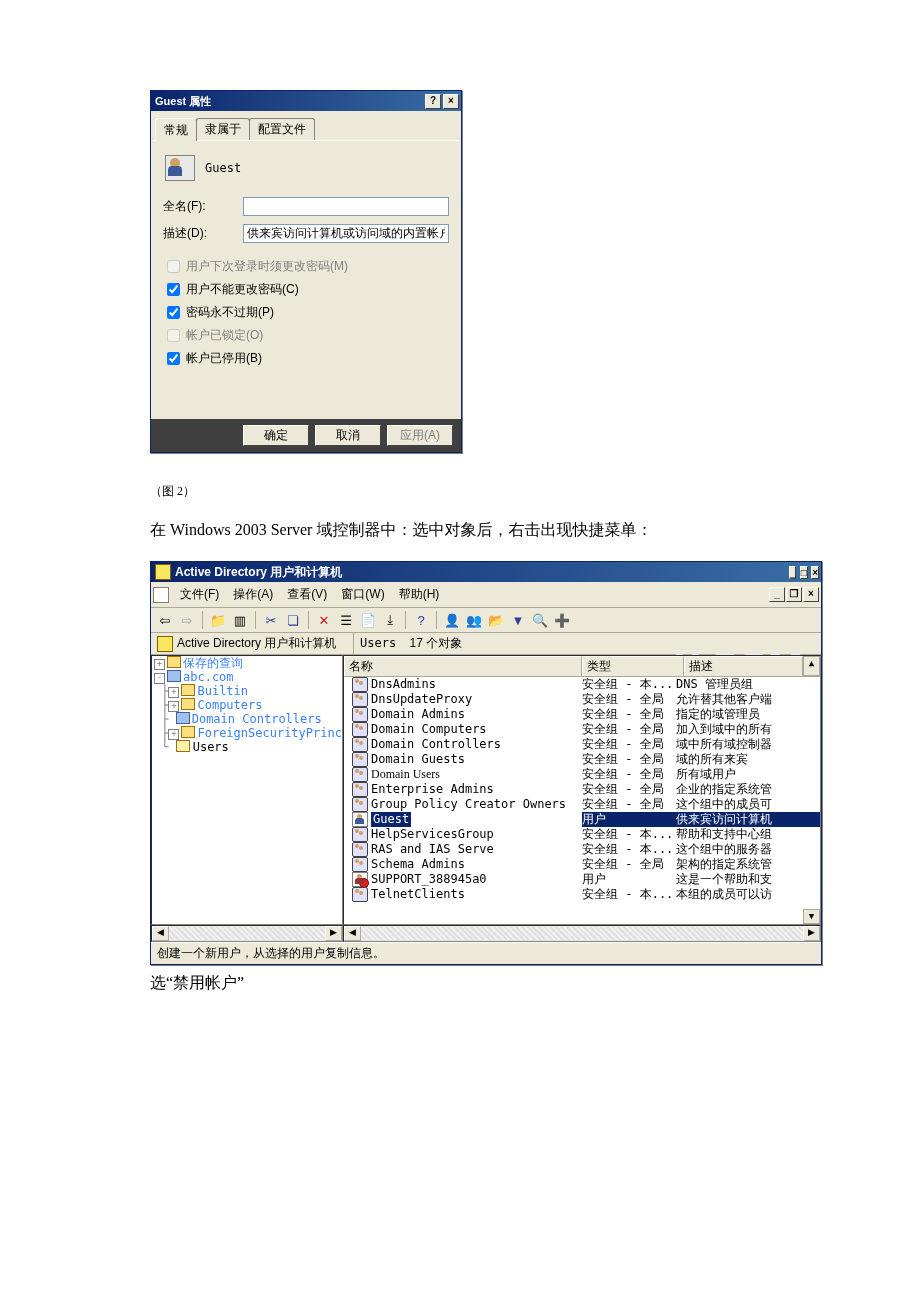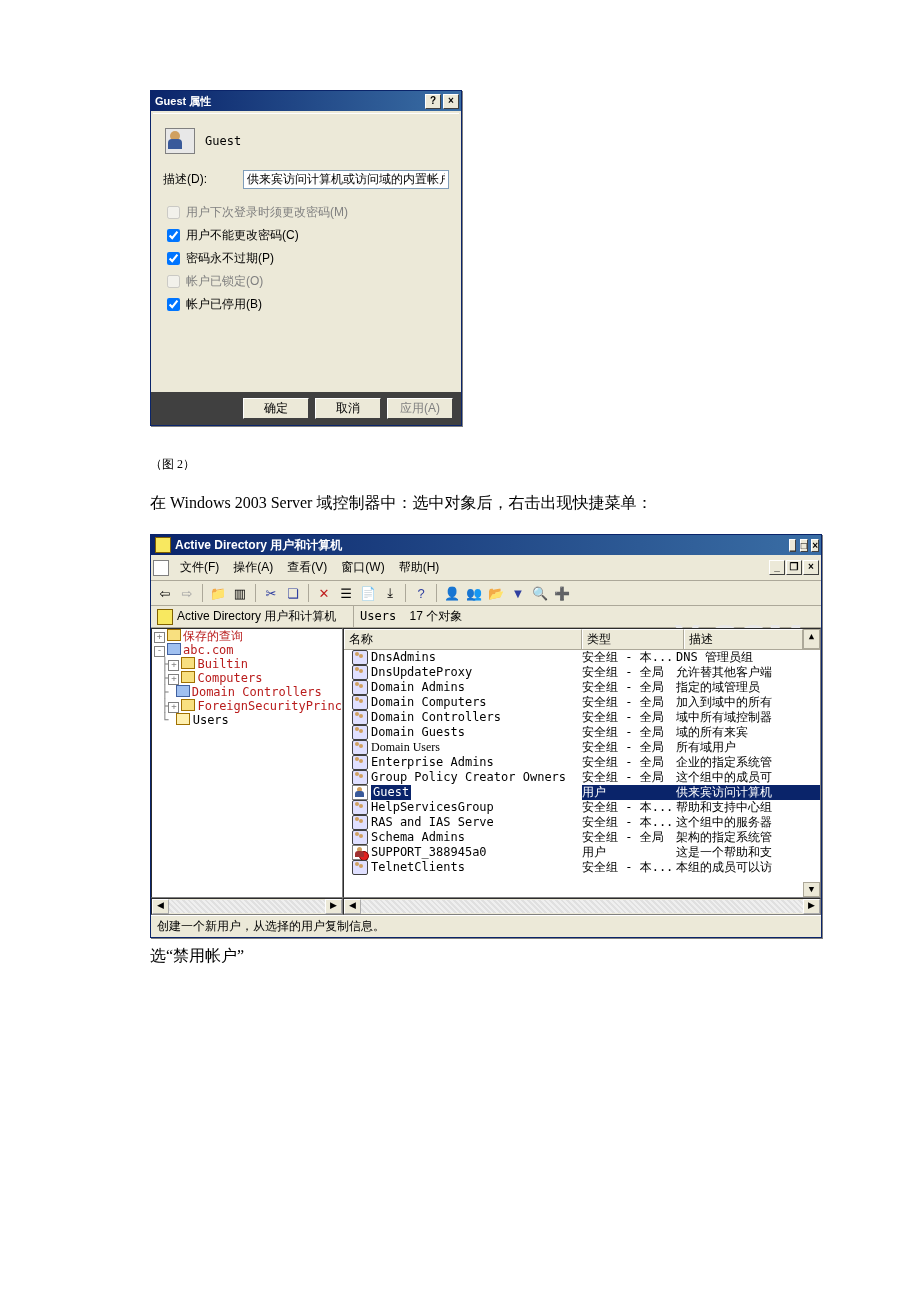--- a/index.html
+++ b/index.html
@@ -198,21 +198,21 @@
     width: 190px;
     background: #fff;
     border: 1px inset #808080;
     overflow: hidden;
     font-family: "SimSun", monospace;
     font-size: 12px;
     position: relative;
   }
   .tree-panel .tr { white-space: nowrap; padding: 0 2px; line-height: 14px; }
   .tw { display:inline-block; width:9px; height:9px; border:1px solid #808080; text-align:center; line-height:7px; font-size:9px; margin-right:2px; vertical-align:1px;}
-  .fold { color:#b91c1c; }
+  .fold { color:#3b82f6; }
   .fold-ico { display:inline-block; width:12px; height:10px; background:#f8e080; border:1px solid #a07000; margin-right:2px; vertical-align:-1px;}
   .fold-ico.blue { background:#a0c0f0; border-color:#4060a0;}
   .fold-sel {
     display:inline-block; background:#fff; padding:0 1px;
   }
   .fold-ico.open { background:#fff0b0; }
   .tr .guide { color:#808080; font-family: monospace; }
 
   .list-panel {
     flex: 1;
@@ -296,24 +296,33 @@
 
   <div class="dlg">
     <div class="dlg-titlebar">
       <span>Guest 属性</span>
       <span class="tb-right">
         <span class="tb-btn">?</span>
         <span class="tb-btn">×</span>
       </span>
     </div>
     <div class="dlg-body">
+      <div class="tabs">
+        <div class="tab active">常规</div>
+        <div class="tab">隶属于</div>
+        <div class="tab">配置文件</div>
+      </div>
       <div class="tab-panel">
         <div class="ico-row">
           <span class="usr-ico"></span>
           <span style="font-family:monospace;">Guest</span>
+        </div>
+        <div class="frm-row">
+          <span class="frm-label">全名(F):</span>
+          <input class="frm-input" type="text" value="" style="">
         </div>
         <div class="frm-row">
           <span class="frm-label">描述(D):</span>
           <input class="frm-input" type="text" value="供来宾访问计算机或访问域的内置帐户" style="">
         </div>
         <div style="height:8px;"></div>
         <label class="chk-row disabled">
           <input type="checkbox" disabled="" style="">
           <span>用户下次登录时须更改密码(M)</span>
         </label>

